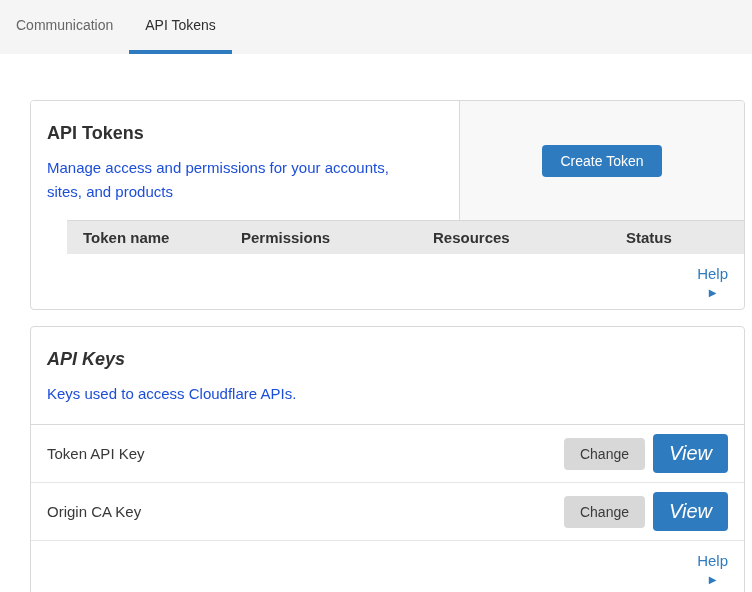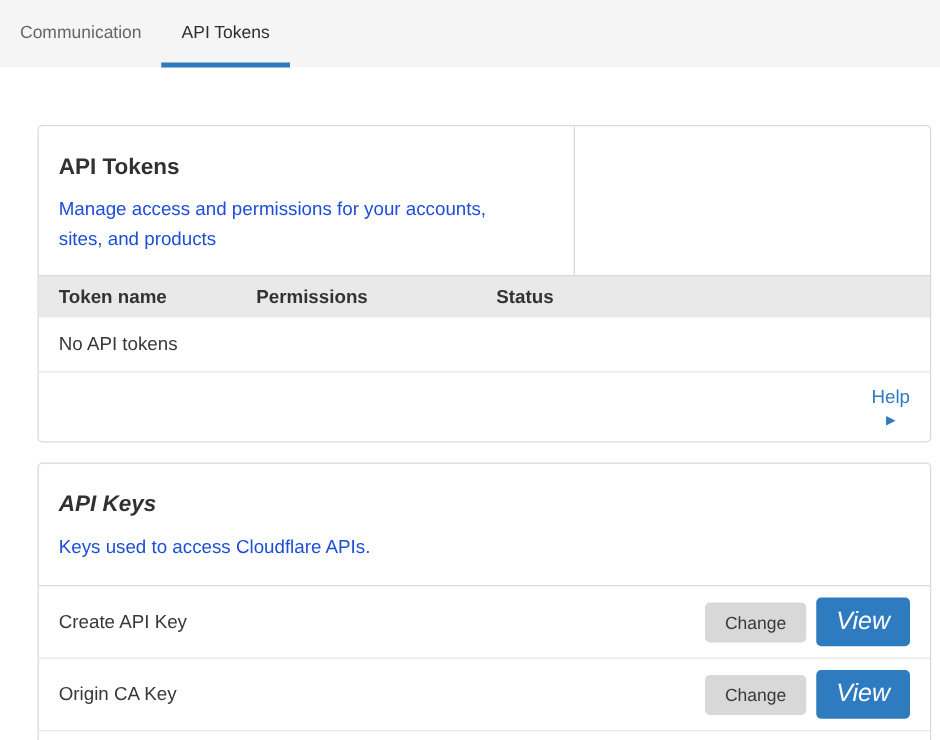--- a/index.html
+++ b/index.html
@@ -94,20 +94,21 @@
   .table-header{
     display:grid;
     grid-template-columns:158px 192px 193px 1fr;
     padding:7px 16px;
     background:var(--table-header-bg);
     border-top:1px solid #d8d8d8;
     font-size:15px;
     font-weight:700;
     color:#333;
     align-items:center;
+    margin-left:36px;
   }
   .table-header .cell{padding:1px 0;}
   .empty-row{
     padding:13px 16px;
     font-size:15px;
     color:#383838;
     border-bottom:1px solid var(--row-divider);
   }
   .card-footer{
     padding:11px 16px;
@@ -182,45 +183,46 @@
       <span>API Tokens</span>
     </div>
 </nav>
 
 <section class="card card-tokens">
   <div class="tokens-header">
     <div class="tokens-header-left">
       <h2 class="card-title">API Tokens</h2>
       <p class="card-desc">Manage access and permissions for your accounts, sites, and products</p>
     </div>
+    <div class="tokens-header-right">
+      <button class="btn-primary">Create Token</button>
+    </div>
   </div>
   <div class="table-header">
     <div class="cell">Token name</div>
     <div class="cell">Permissions</div>
+    <div class="cell">Resources</div>
     <div class="cell">Status</div>
-  </div>
-  <div class="empty-row">
-    <span>No API tokens</span>
   </div>
   <div class="card-footer">
     <a class="help-link">
         <span>Help</span>
         <span class="help-arrow">▶</span>
       </a>
   </div>
 </section>
 
 <section class="card card-keys">
   <div class="keys-header">
     <h2 class="card-title">API Keys</h2>
     <p class="card-desc">Keys used to access Cloudflare APIs.</p>
   </div>
 
   <div class="key-row">
-    <span class="key-label">Create API Key</span>
+    <span class="key-label">Token API Key</span>
     <span class="key-actions">
       <button class="btn-secondary">Change</button>
       <button class="btn-view">View</button>
     </span>
   </div>
 
   <div class="key-row">
     <span class="key-label">Origin CA Key</span>
     <span class="key-actions">
       <button class="btn-secondary">Change</button>

